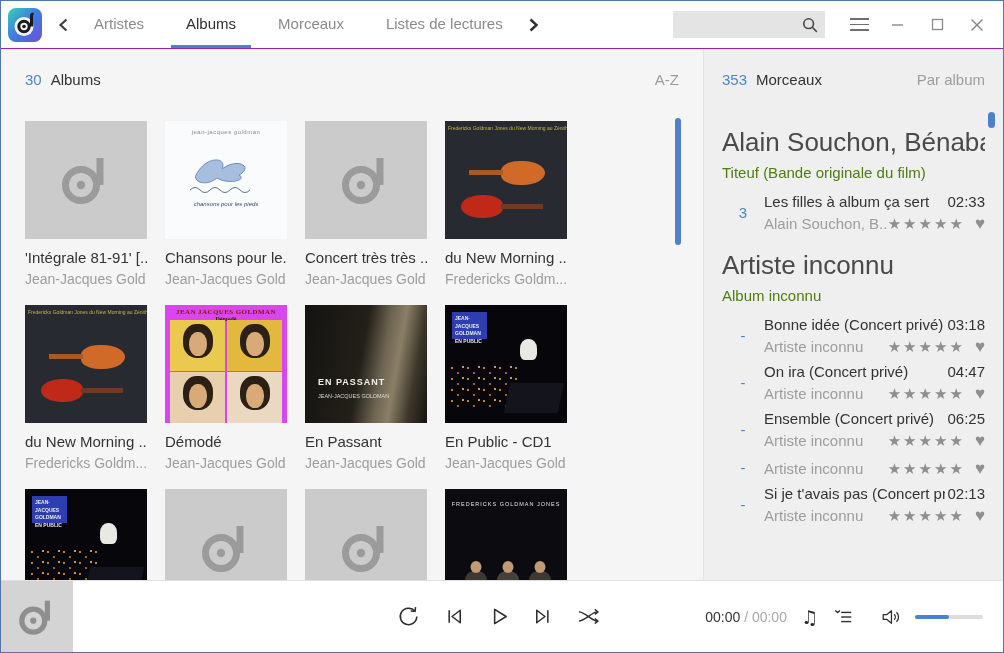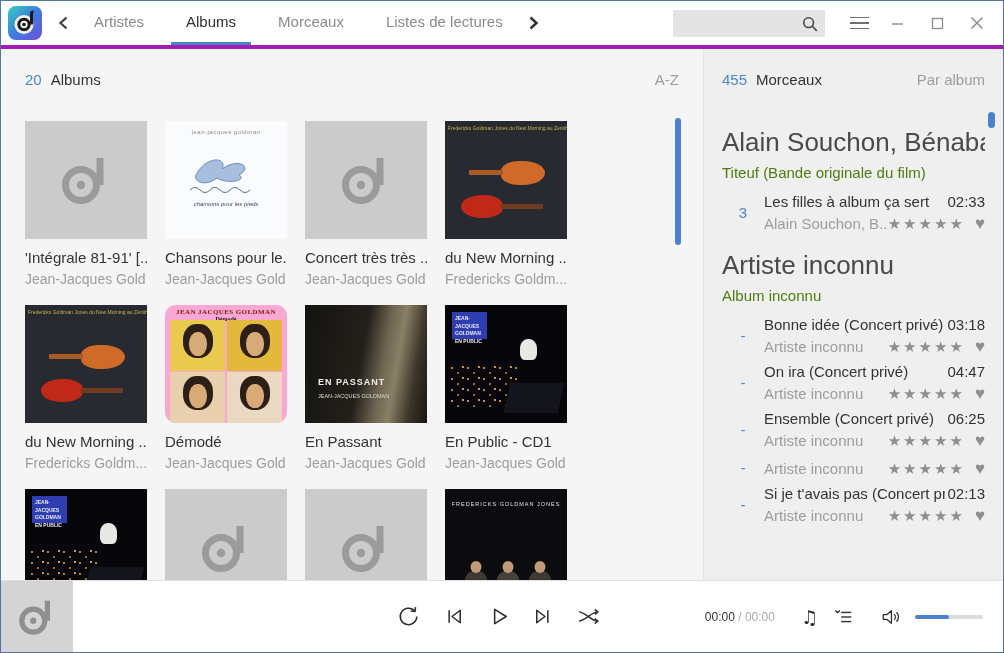--- a/index.html
+++ b/index.html
@@ -1,21 +1,21 @@
 <!DOCTYPE html>
 <html><head>
 <meta charset="utf-8">
 <style>
   * { box-sizing: border-box; margin: 0; padding: 0; }
   html,body { width:1004px; height:653px; }
   body { font-family:"Liberation Sans", sans-serif; background:#fff; }
   .window { width:1004px; height:653px; border:1px solid #4f76a8; display:flex; flex-direction:column; background:#fff; overflow:hidden; }
 
   
-  header { height:48px; flex:0 0 48px; display:flex; align-items:stretch; background:#fff; border-bottom:4px solid #a21caf; }
+  header { height:48px; flex:0 0 48px; display:flex; align-items:stretch; background:#fff; border-bottom:1px solid #a21caf; }
   .logo-box { width:48px; display:flex; align-items:center; justify-content:center; }
   .chev-btn { width:30px; display:flex; align-items:center; justify-content:center; background:none; border:none; cursor:pointer; }
   nav.tabs { display:flex; align-items:stretch; gap:12px; }
   .tab { display:flex; align-items:center; padding:0 15px; font-size:15px; color:#8b8b8b; border-bottom:3px solid transparent; cursor:pointer; white-space:nowrap; }
   .tab.active { color:#2f2f2f; border-bottom-color:#4a82ce; }
   .search { width:152px; height:27px; background:#e4e4e4; display:flex; align-items:center; margin:auto 0 auto auto; }
   .search input { flex:1; min-width:0; border:none; background:transparent; outline:none; font-size:14px; padding:0 7px; color:#333; }
   .search .mag { display:flex; margin-right:6px; }
   .hamburger { width:36px; margin-left:16px; display:flex; flex-direction:column; justify-content:center; align-items:center; gap:4px; background:none; border:none; cursor:pointer; }
   .hamburger span { display:block; width:19px; height:1.6px; background:#6f6f6f; }
@@ -46,21 +46,21 @@
   .cc-art { margin-top:14px; }
   .cc-script { font-size:6px; font-style:italic; color:#3a4a66; margin-top:2px; }
 
   .cover-new-morning { background:#272b31; }
   .nm-top { font-size:5px; color:#c8b34a; white-space:nowrap; overflow:hidden; padding:4px 3px 0 3px; }
   .nm-g1 { position:absolute; width:44px; height:24px; top:40px; left:56px; background:#d06a28; border-radius:45% 55% 55% 45%; }
   .nm-g1::before { content:""; position:absolute; width:34px; height:5px; left:-32px; top:9px; background:#a85a24; }
   .nm-g2 { position:absolute; width:42px; height:23px; top:74px; left:16px; background:#c02818; border-radius:50% 45% 45% 50%; }
   .nm-g2::before { content:""; position:absolute; width:42px; height:5px; right:-40px; top:9px; background:#6e3a20; }
 
-  .cover-demode { background:#f9a8d4;border-radius:11px; }
+  .cover-demode { background:#d946ef; }
   .dm-title { font-family:"Liberation Serif", serif; font-size:7px; font-weight:bold; color:#7a1a10; text-align:center; margin-top:3px; letter-spacing:.4px; }
   .dm-sub { font-family:"Liberation Serif", serif; font-size:6px; font-weight:bold; color:#241a08; text-align:center; }
   .dm-face { position:absolute; width:55px; height:51px; }
   .dm-face::before { content:""; position:absolute; left:50%; top:4px; transform:translateX(-50%); width:30px; height:34px; background:#2c2016; border-radius:45%; }
   .dm-face::after { content:""; position:absolute; left:50%; top:12px; transform:translateX(-50%); width:18px; height:24px; background:#d8aa78; border-radius:48%; }
   .dm-f1 { left:5px; top:15px; background:#e9c94e; }
   .dm-f2 { left:62px; top:15px; background:#e2b93c; }
   .dm-f3 { left:5px; top:67px; background:#e8cfae; }
   .dm-f4 { left:62px; top:67px; background:#ead9c0; }
 
@@ -103,21 +103,21 @@
   .tstars { color:#8f8f8f; letter-spacing:2px; margin-right:10px; cursor:pointer; }
   .theart { color:#8f8f8f; font-size:17px; cursor:pointer; }
   .pane-footer { position:absolute; left:18px; right:18px; bottom:14px; display:flex; justify-content:space-between; font-size:15px; color:#9d9d9d; }
 
   
   footer.player { height:72px; flex:0 0 72px; border-top:1px solid #e0e0e0; background:#fff; position:relative; display:flex; align-items:center; }
   .player-cover { width:72px; height:71px; background:#d4d4d4; display:flex; align-items:center; justify-content:center; }
   .transport { position:absolute; left:394px; top:0; height:100%; display:flex; align-items:center; gap:18px; }
   .tbtn { width:27px; height:27px; background:none; border:none; padding:0; display:flex; align-items:center; justify-content:center; cursor:pointer; }
   .player-right { position:absolute; right:20px; top:0; height:100%; display:flex; align-items:center; }
-  .ptime { font-size:12px; color:#333; margin-right:26px; white-space:nowrap; }
+  .ptime { font-size:14px; color:#333; margin-right:14px; white-space:nowrap; }
   .ptime .dim { color:#a8a8a8; }
   .note-btn { background:none; border:none; font-size:19px; color:#2a2a2a; cursor:pointer; margin-right:14px; font-family:"DejaVu Sans", sans-serif; }
   .ibtn { background:none; border:none; padding:0; display:flex; cursor:pointer; }
   .queue-btn { margin-right:26px; }
   .vol-btn { margin-right:13px; }
   .vol-track { width:68px; height:4px; background:#dcdcdc; border-radius:2px; cursor:pointer; }
   .vol-fill { width:50%; height:100%; background:#4a82ce; border-radius:2px; }
 </style>
 </head>
 <body>
@@ -194,21 +194,21 @@
             <line x1="13.5" y1="2.5" x2="2.5" y2="13.5" stroke="#8a8a8a" stroke-width="1.4"></line>
           </svg>
       </button>
     </div>
   </header>
 
   <main>
 
     <section class="albums-pane">
       <div class="pane-header">
-        <span class="count">20</span>
+        <span class="count">30</span>
         <span class="pane-label">Albums</span>
         <span class="sort-label">A-Z</span>
       </div>
 
       <div class="album-grid">
 
         <div class="album-cell">
           <div class="cover cover-placeholder">
             <svg width="62" height="62" viewBox="0 0 62 62">
                 <circle cx="26" cy="36" r="15.5" fill="none" stroke="#9b9b9b" stroke-width="7"></circle>
@@ -340,21 +340,21 @@
           </div>
         </div>
 
       </div>
 
       <div class="vthumb albums-thumb"></div>
     </section>
 
     <section class="tracks-pane">
       <div class="pane-header">
-        <span class="count">455</span>
+        <span class="count">353</span>
         <span class="pane-label">Morceaux</span>
         <span class="sort-label">Par album</span>
       </div>
 
       <div class="tracks-content">
 
         <div class="group-artist">Alain Souchon, Bénabar, F...</div>
         <div class="group-album">Titeuf (Bande originale du film)</div>
 
         <div class="track">

